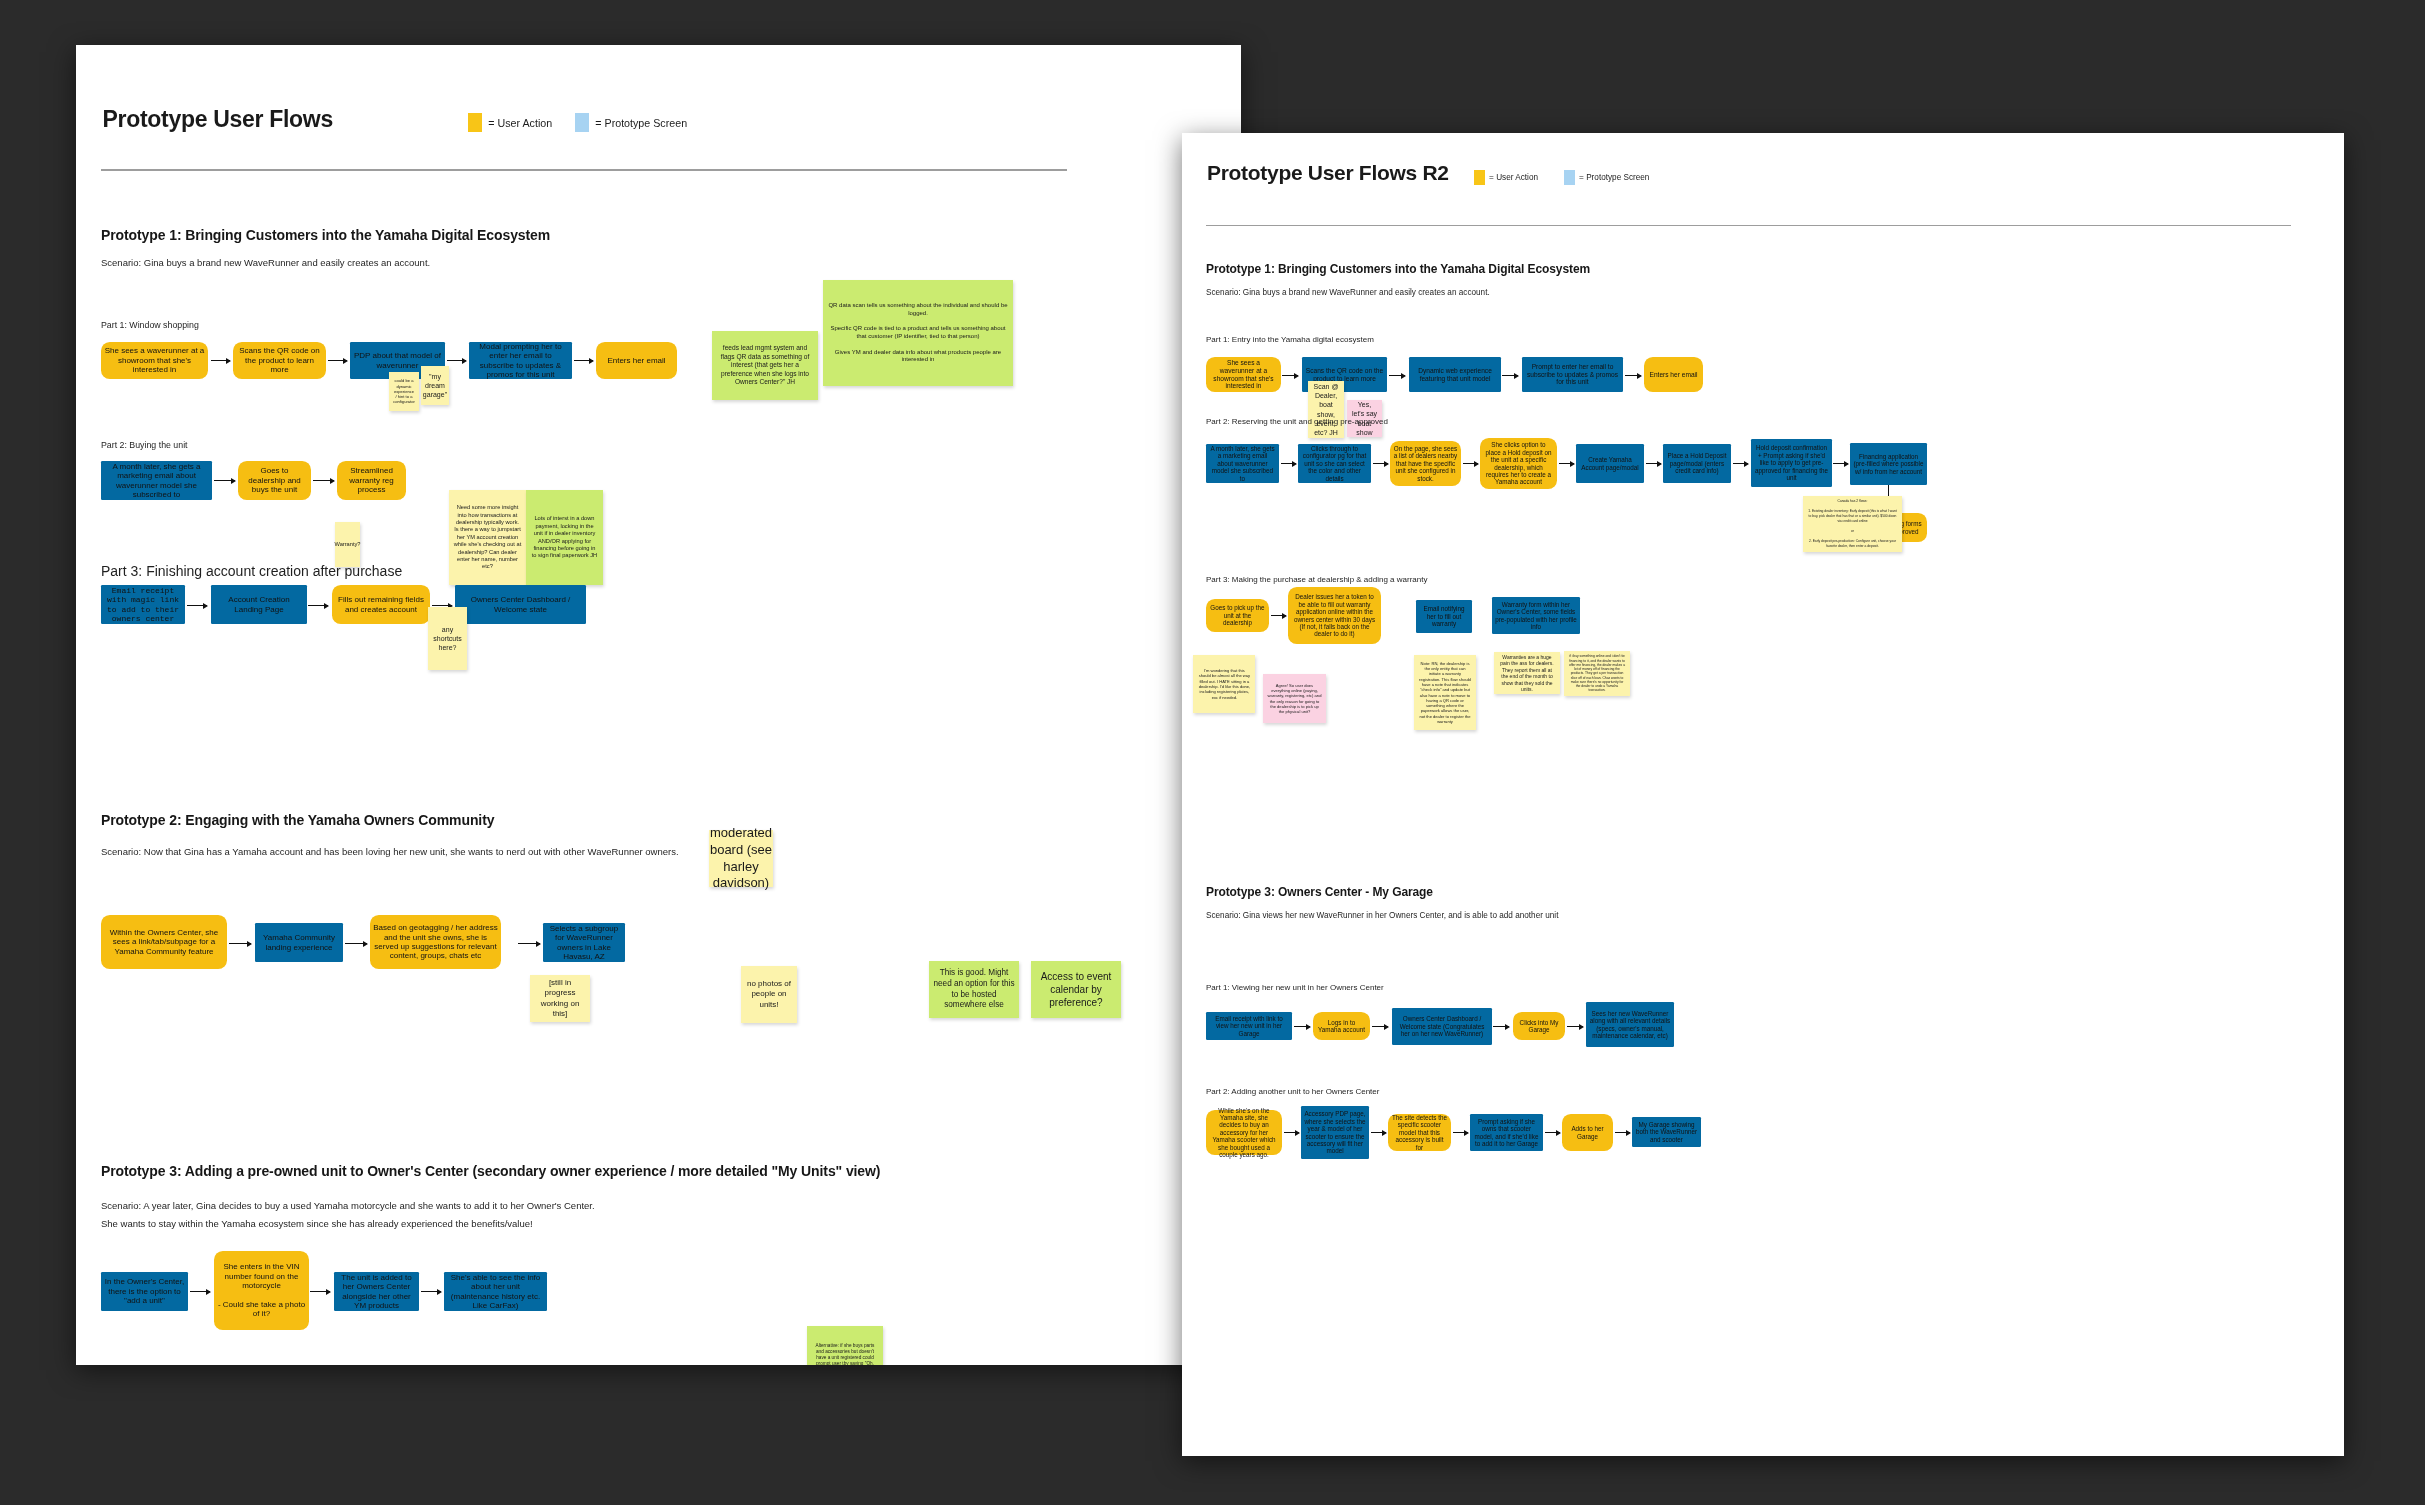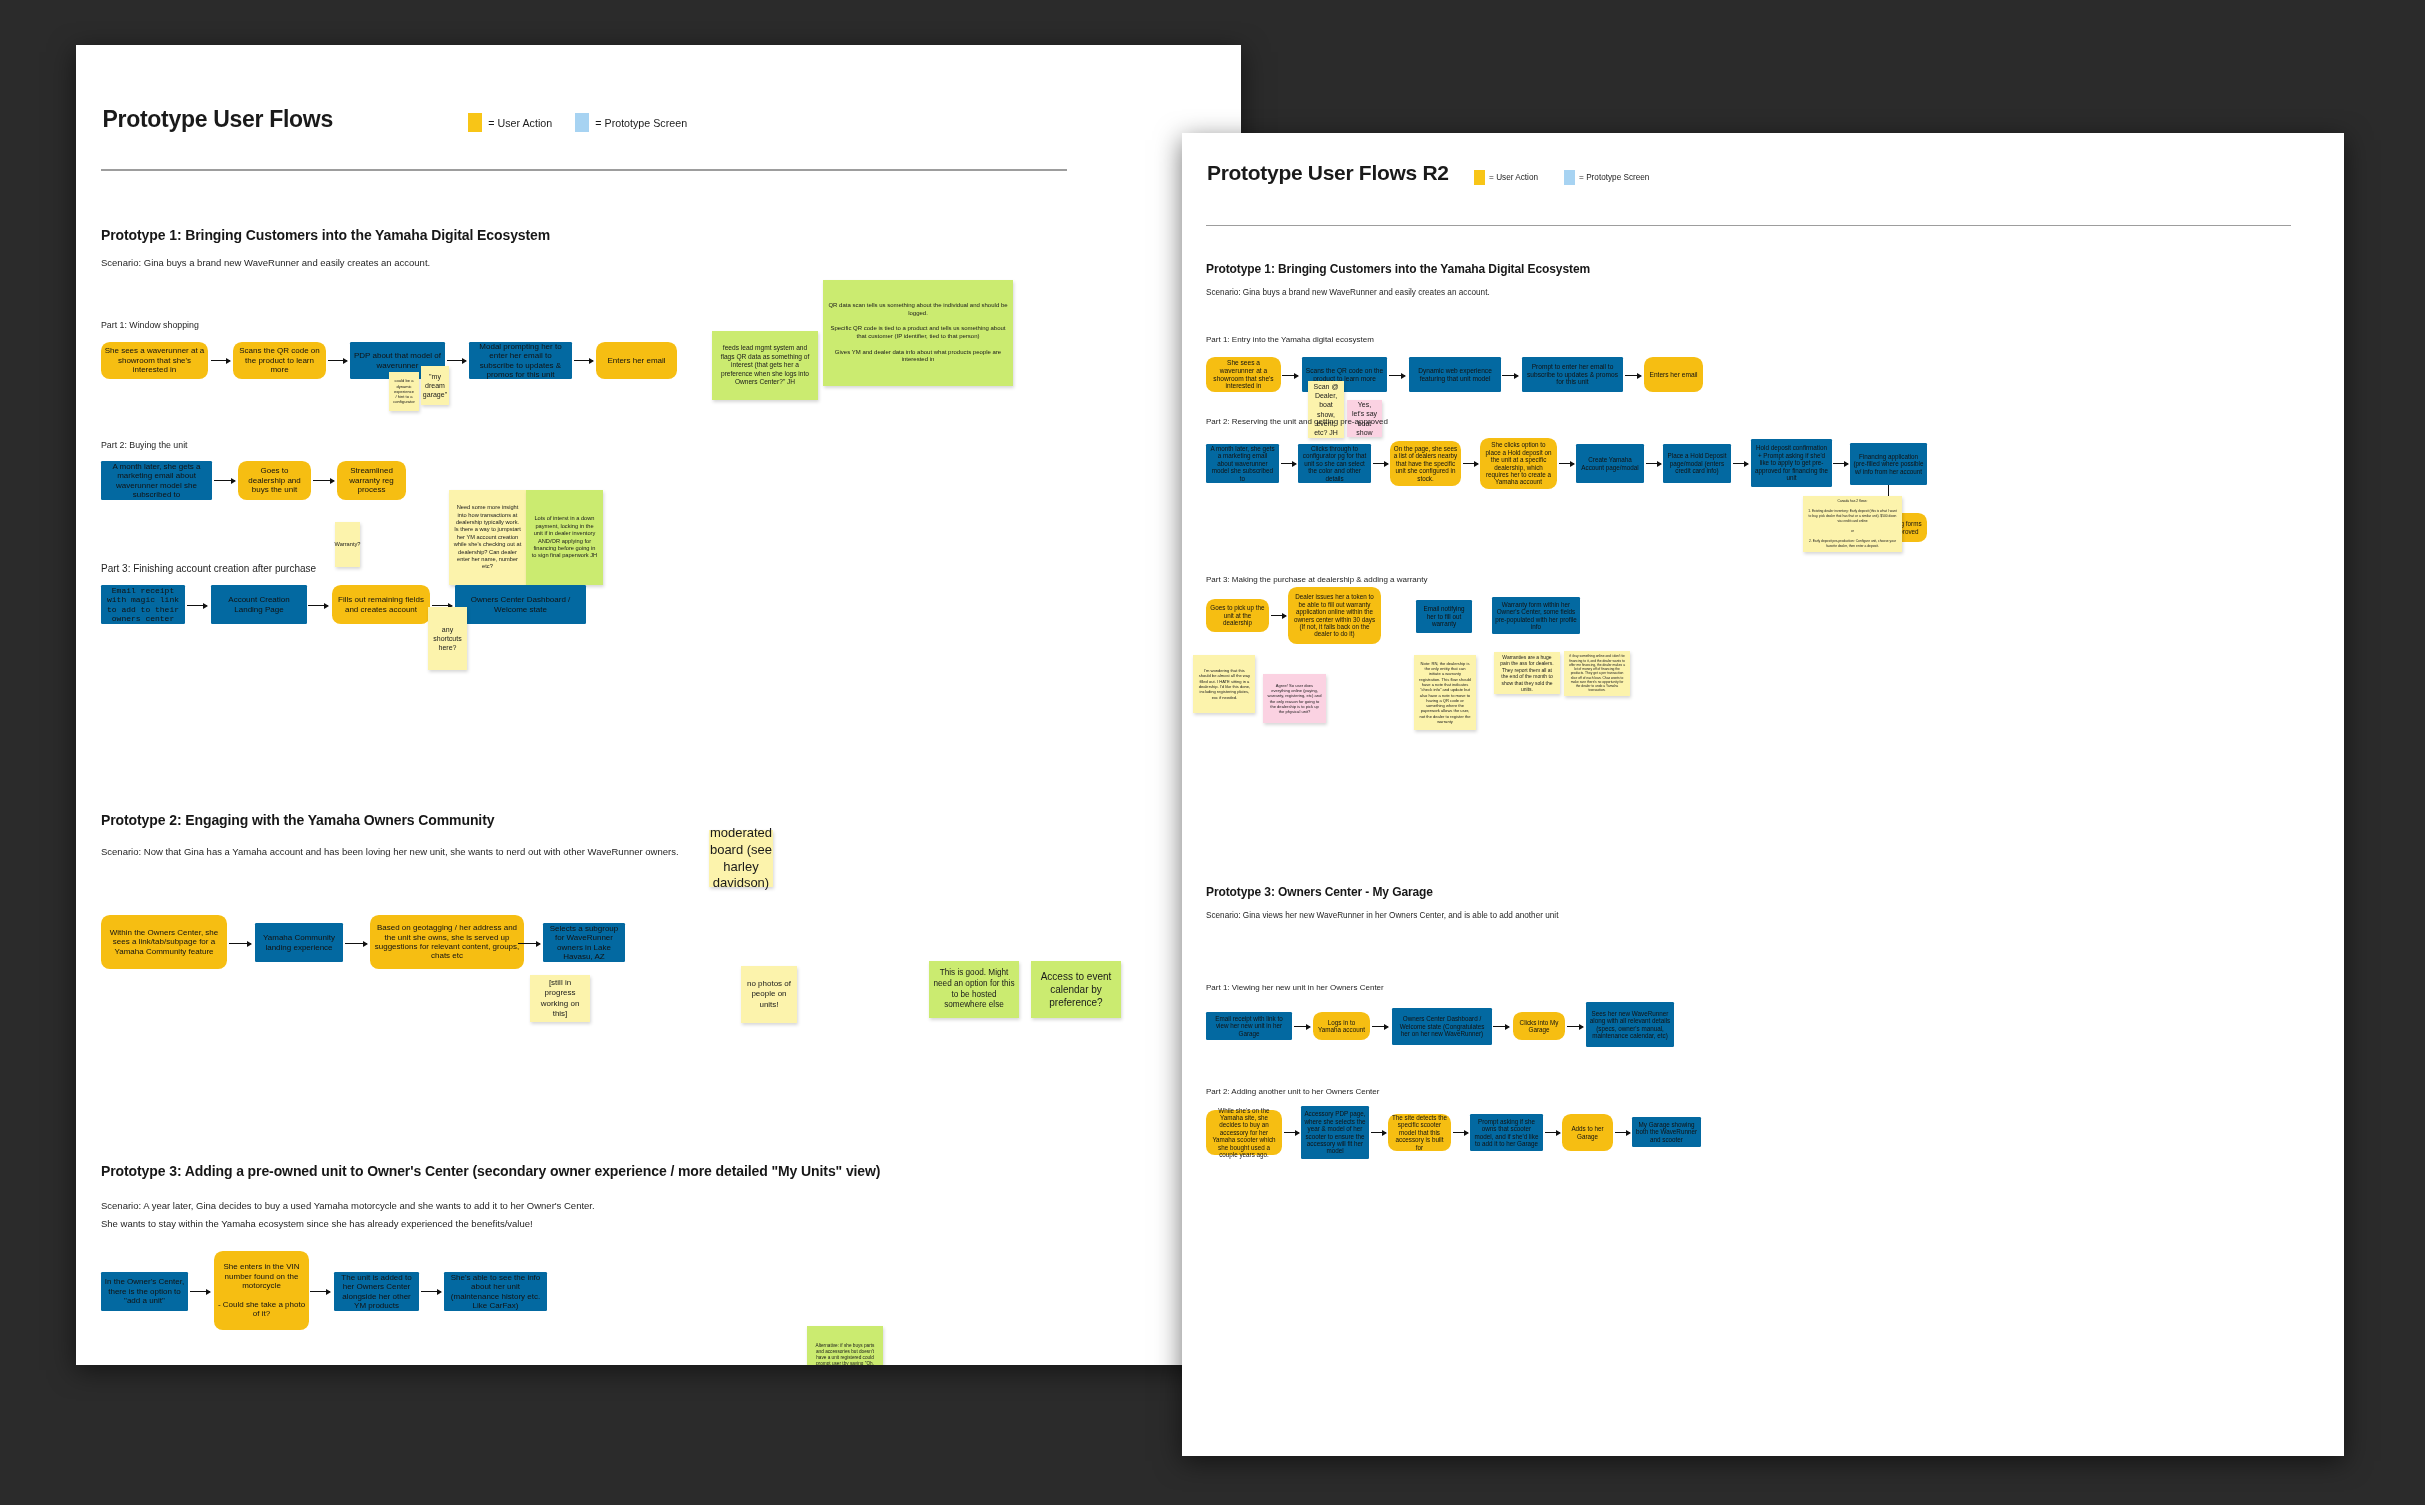--- a/index.html
+++ b/index.html
@@ -115,40 +115,40 @@
   <div class="node screen" style="left:25px;top:416px;width:111px;height:39px;font-size:8px;">A month later, she gets a marketing email about waverunner model she subscribed to</div>
   <div class="arrow" style="left:138px;top:435px;width:21px;"></div>
   <div class="node action" style="left:162px;top:416px;width:73px;height:39px;font-size:8px;">Goes to dealership and buys the unit</div>
   <div class="arrow" style="left:237px;top:435px;width:21px;"></div>
   <div class="node action" style="left:261px;top:416px;width:69px;height:39px;font-size:8px;">Streamlined warranty reg process</div>
 
   <div class="note yellow" style="left:259px;top:477px;width:25px;height:45px;font-size:5.7px;">Warranty?</div>
   <div class="note yellow" style="left:373px;top:445px;width:77px;height:95px;font-size:5.7px;">Need some more insight into how transactions at dealership typically work. Is there a way to jumpstart her YM account creation while she's checking out at dealership? Can dealer enter her name, number etc?</div>
   <div class="note green" style="left:450px;top:445px;width:77px;height:95px;font-size:5.7px;">Lots of interst in a down payment, locking in the unit if in dealer inventory AND/OR applying for financing before going in to sign final paperwork JH</div>
 
-  <div class="part" style="left:25px;top:518px;font-size:10px;">Part 3: Finishing account creation after purchase</div>
+  <div class="part" style="left:25px;top:518px;font-size:14px;">Part 3: Finishing account creation after purchase</div>
 
   <div class="node screen" style="left:25px;top:540px;width:84px;height:39px;font-size:8px;font-family:Liberation Mono, monospace;">Email receipt with magic link to add to their owners center</div>
   <div class="arrow" style="left:111px;top:560px;width:20px;"></div>
   <div class="node screen" style="left:135px;top:540px;width:96px;height:39px;font-size:8px;">Account Creation Landing Page</div>
   <div class="arrow" style="left:232px;top:560px;width:20px;"></div>
   <div class="node action" style="left:256px;top:540px;width:98px;height:39px;font-size:8px;">Fills out remaining fields and creates account</div>
   <div class="arrow" style="left:356px;top:560px;width:20px;"></div>
   <div class="node screen" style="left:379px;top:540px;width:131px;height:39px;font-size:8px;">Owners Center Dashboard / Welcome state</div>
 
   <div class="note yellow" style="left:352px;top:562px;width:39px;height:63px;font-size:7px;">any shortcuts here?</div>
 
   <div class="sec-title" style="left:25px;top:767px;font-size:14px;">Prototype 2: Engaging with the Yamaha Owners Community</div>
   <div class="scenario" style="left:25px;top:801px;font-size:9.5px;">Scenario: Now that Gina has a Yamaha account and has been loving her new unit, she wants to nerd out with other WaveRunner owners.</div>
 
   <div class="node action" style="left:25px;top:870px;width:126px;height:54px;font-size:8px;">Within the Owners Center, she sees a link/tab/subpage for a Yamaha Community feature</div>
   <div class="arrow" style="left:153px;top:898px;width:22px;"></div>
   <div class="node screen" style="left:179px;top:878px;width:88px;height:39px;font-size:8px;">Yamaha Community landing experience</div>
   <div class="arrow" style="left:269px;top:898px;width:22px;"></div>
-  <div class="node action" style="left:294px;top:870px;width:154px;height:54px;font-size:8px;">Based on geotagging / her address and the unit she owns, she is served up suggestions for relevant content, groups, chats etc</div>
+  <div class="node action" style="left:294px;top:870px;width:131px;height:54px;font-size:8px;">Based on geotagging / her address and the unit she owns, she is served up suggestions for relevant content, groups, chats etc</div>
   <div class="arrow" style="left:442px;top:898px;width:22px;"></div>
   <div class="node screen" style="left:467px;top:878px;width:82px;height:39px;font-size:8px;">Selects a subgroup for WaveRunner owners in Lake Havasu, AZ</div>
 
   <div class="note yellow" style="left:633px;top:785px;width:64px;height:57px;font-size:13px;">moderated board (see harley davidson)</div>
   <div class="note yellow" style="left:454px;top:930px;width:60px;height:47px;font-size:8px;">[still in progress working on this]</div>
   <div class="note yellow" style="left:665px;top:921px;width:56px;height:57px;font-size:8px;">no photos of people on units!</div>
   <div class="note green" style="left:853px;top:916px;width:90px;height:57px;font-size:8.2px;">This is good.  Might need an option for this to be hosted somewhere else</div>
   <div class="note green" style="left:955px;top:916px;width:90px;height:57px;font-size:10px;">Access to event calendar by preference?</div>
 
   <div class="sec-title" style="left:25px;top:1118px;font-size:14px;">Prototype 3: Adding a pre-owned unit to Owner's Center (secondary owner experience / more detailed "My Units" view)</div>

